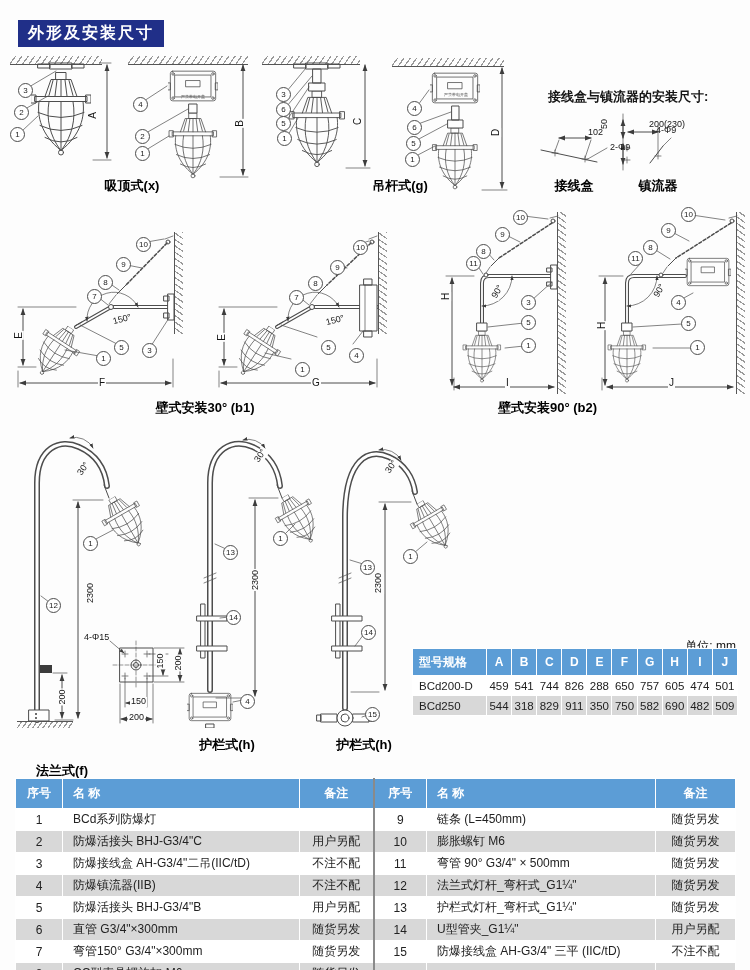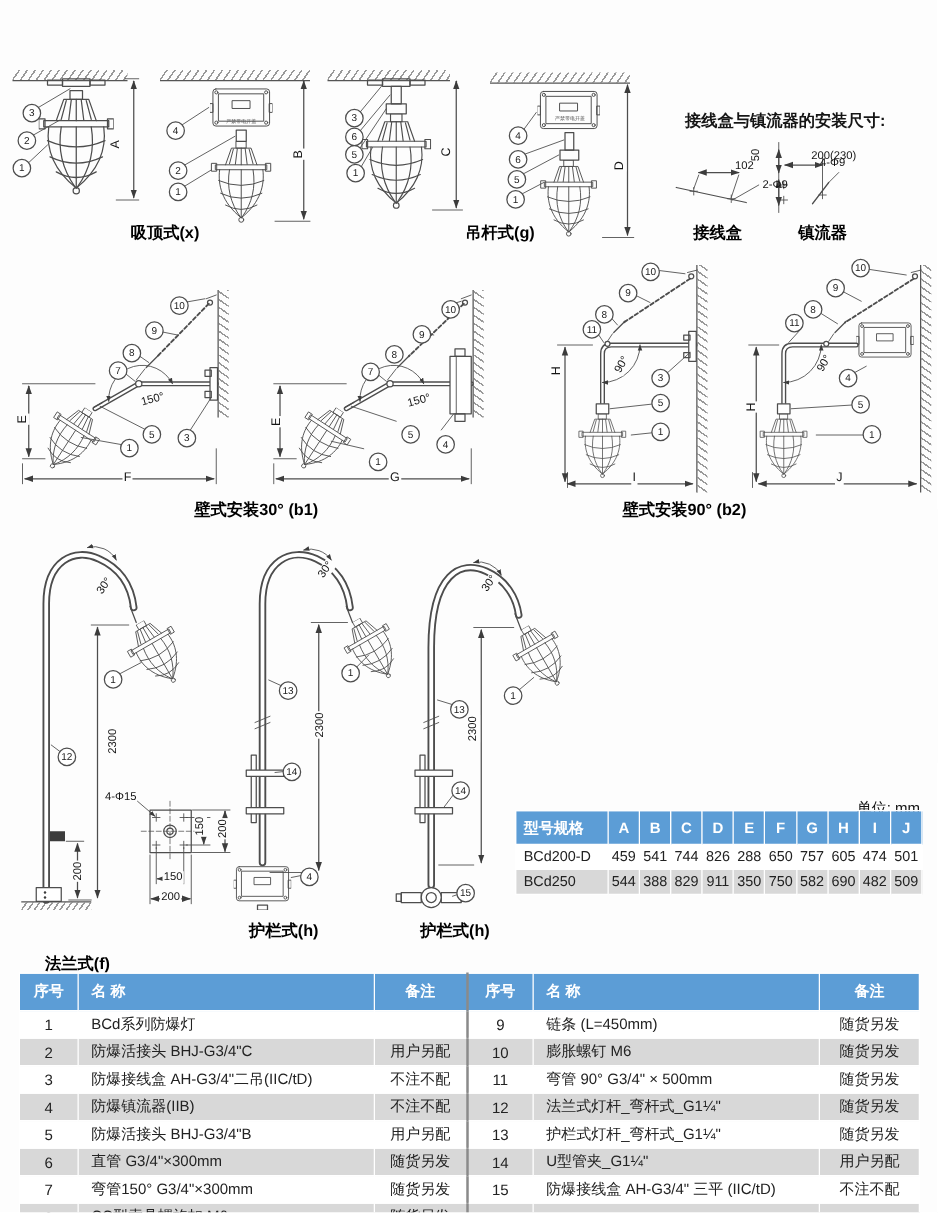--- a/index.html
+++ b/index.html
@@ -83,20 +83,23 @@
     <circle cx="6.5" cy="37.5" r="1.6"></circle>
         <circle cx="57.5" cy="37.5" r="1.6"></circle>
     <rect x="0" y="18" width="3" height="9"></rect>
         <rect x="61" y="18" width="3" height="9"></rect>
   </symbol>
 </defs>
 </svg>
 
 <div id="page">
 
+  <div id="titlebar">
+    <span>外形及安装尺寸</span>
+  </div>
 
   <div class="hz" style="left:10px;top:56px;width:92px"></div>
   <div class="hz" style="left:128px;top:56px;width:120px"></div>
   <div class="hz" style="left:262px;top:56px;width:98px"></div>
   <div class="hz" style="left:392px;top:58px;width:112px"></div>
   <div class="vw" style="left:174px;top:232px;height:102px"></div>
   <div class="vw" style="left:378px;top:232px;height:102px"></div>
   <div class="vw" style="left:557px;top:212px;height:182px"></div>
   <div class="vw" style="left:736px;top:212px;height:182px"></div>
   <div class="gr" style="left:17px;top:721px;width:56px"></div>
@@ -436,21 +439,21 @@
           <td>288</td>
           <td>650</td>
           <td>757</td>
           <td>605</td>
           <td>474</td>
           <td>501</td>
         </tr>
         <tr>
           <td class="c0">BCd250</td>
           <td>544</td>
-          <td>388</td>
+          <td>318</td>
           <td>829</td>
           <td>911</td>
           <td>350</td>
           <td>750</td>
           <td>582</td>
           <td>690</td>
           <td>482</td>
           <td>509</td>
         </tr>
       </tbody>

